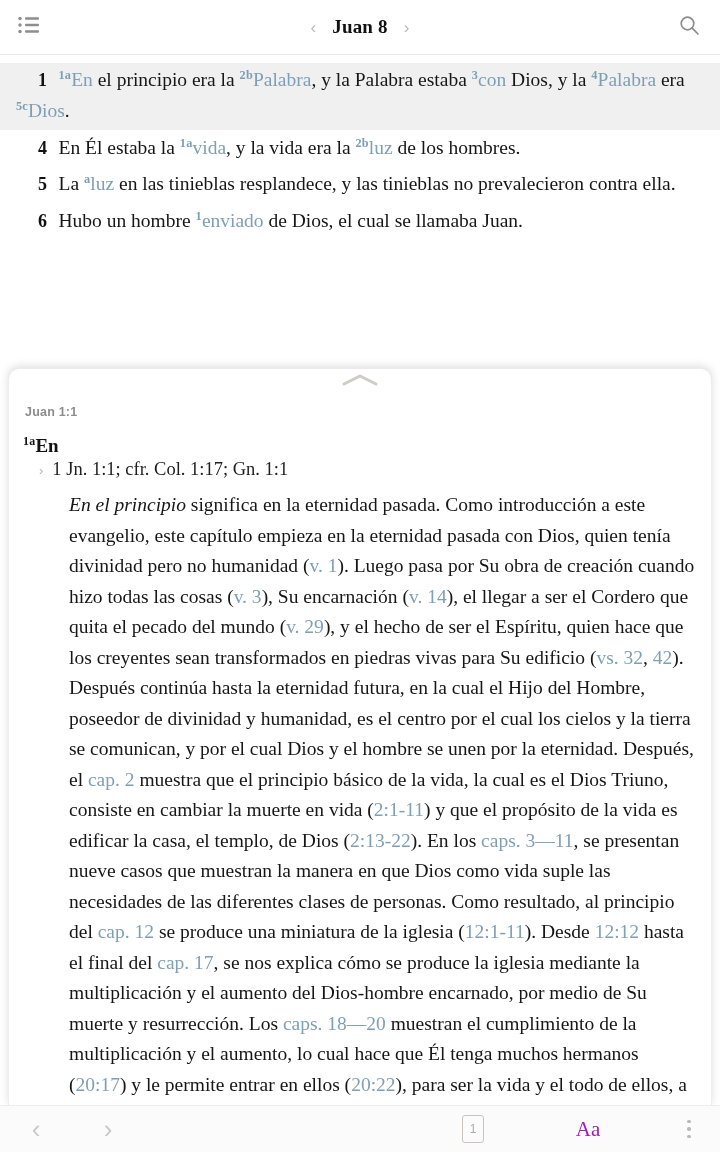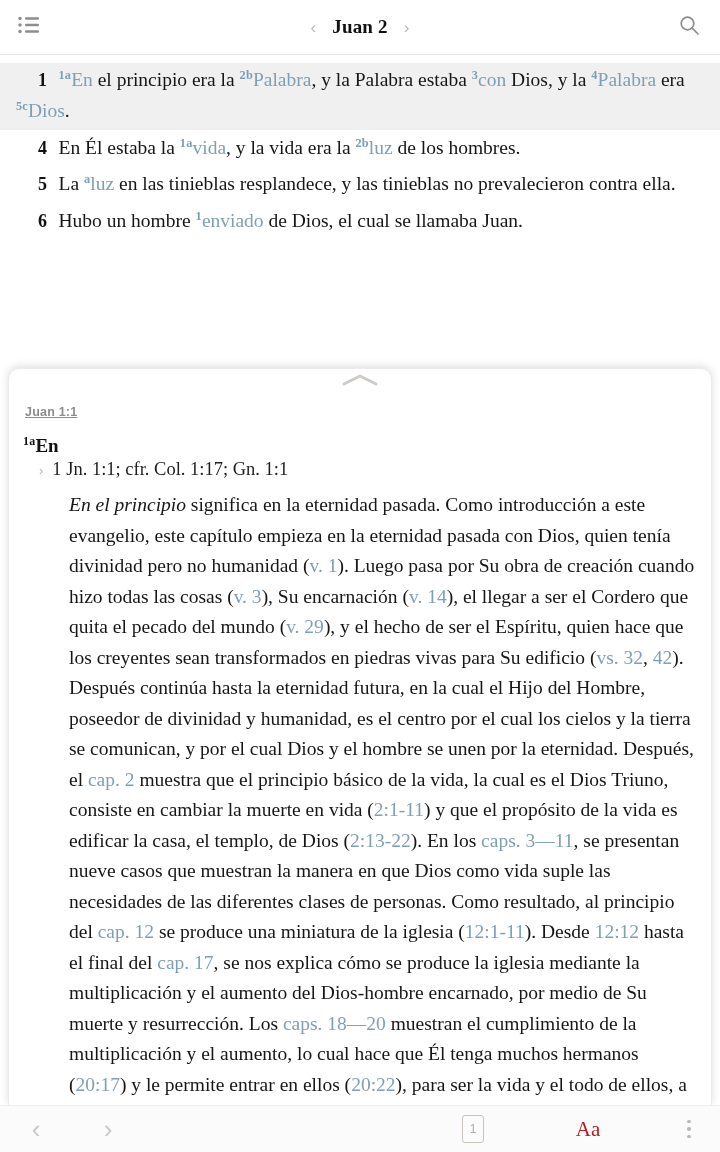--- a/index.html
+++ b/index.html
@@ -153,21 +153,20 @@
     overflow: hidden;
   }
 
   #fn-ref {
     font-family: "Liberation Sans", "DejaVu Sans", sans-serif;
     font-size: 12.5px;
     font-weight: 700;
     color: #8d8d8d;
     letter-spacing: 0.2px;
     margin: 10px 0 6px 4px;
-    text-decoration: underline;
   }
 
   #fn-keyword {
     font-size: 19px;
     font-weight: 700;
     color: #111;
     margin: 16px 0 2px 2px;
   }
 
   #fn-keyword .sup {
@@ -249,21 +248,21 @@
     align-items: center;
     justify-content: center;
     font-family: "Liberation Sans", sans-serif;
     font-size: 12px;
     color: #b0aaa2;
   }
 
   #font-label {
     font-family: "Liberation Serif", serif;
     font-size: 21px;
-    color: #b91c1c;
+    color: #a21caf;
   }
 
   .dots-vert {
     display: flex;
     flex-direction: column;
     gap: 4px;
     align-items: center;
   }
   .dots-vert i {
     display: block;
@@ -286,21 +285,21 @@
         <circle cx="2" cy="9" r="1.7" fill="#8d8d8d"></circle>
         <rect x="7" y="7.7" width="14" height="2.6" rx="1" fill="#8d8d8d"></rect>
         <circle cx="2" cy="15.5" r="1.7" fill="#8d8d8d"></circle>
         <rect x="7" y="14.2" width="14" height="2.6" rx="1" fill="#8d8d8d"></rect>
       </svg>
     </span>
   </div>
 
   <div id="title-group">
     <span class="nav-chevron">‹</span>
-    <span id="chapter-title">Juan 2</span>
+    <span id="chapter-title">Juan 8</span>
     <span class="nav-chevron">›</span>
   </div>
 
   <div id="search-btn">
     <span>
       <svg width="21" height="21" viewBox="0 0 21 21">
         <circle cx="8.5" cy="8.5" r="6.3" fill="none" stroke="#8d8d8d" stroke-width="1.7"></circle>
         <line x1="13.2" y1="13.2" x2="19" y2="19" stroke="#8d8d8d" stroke-width="1.7" stroke-linecap="round"></line>
       </svg>
     </span>

